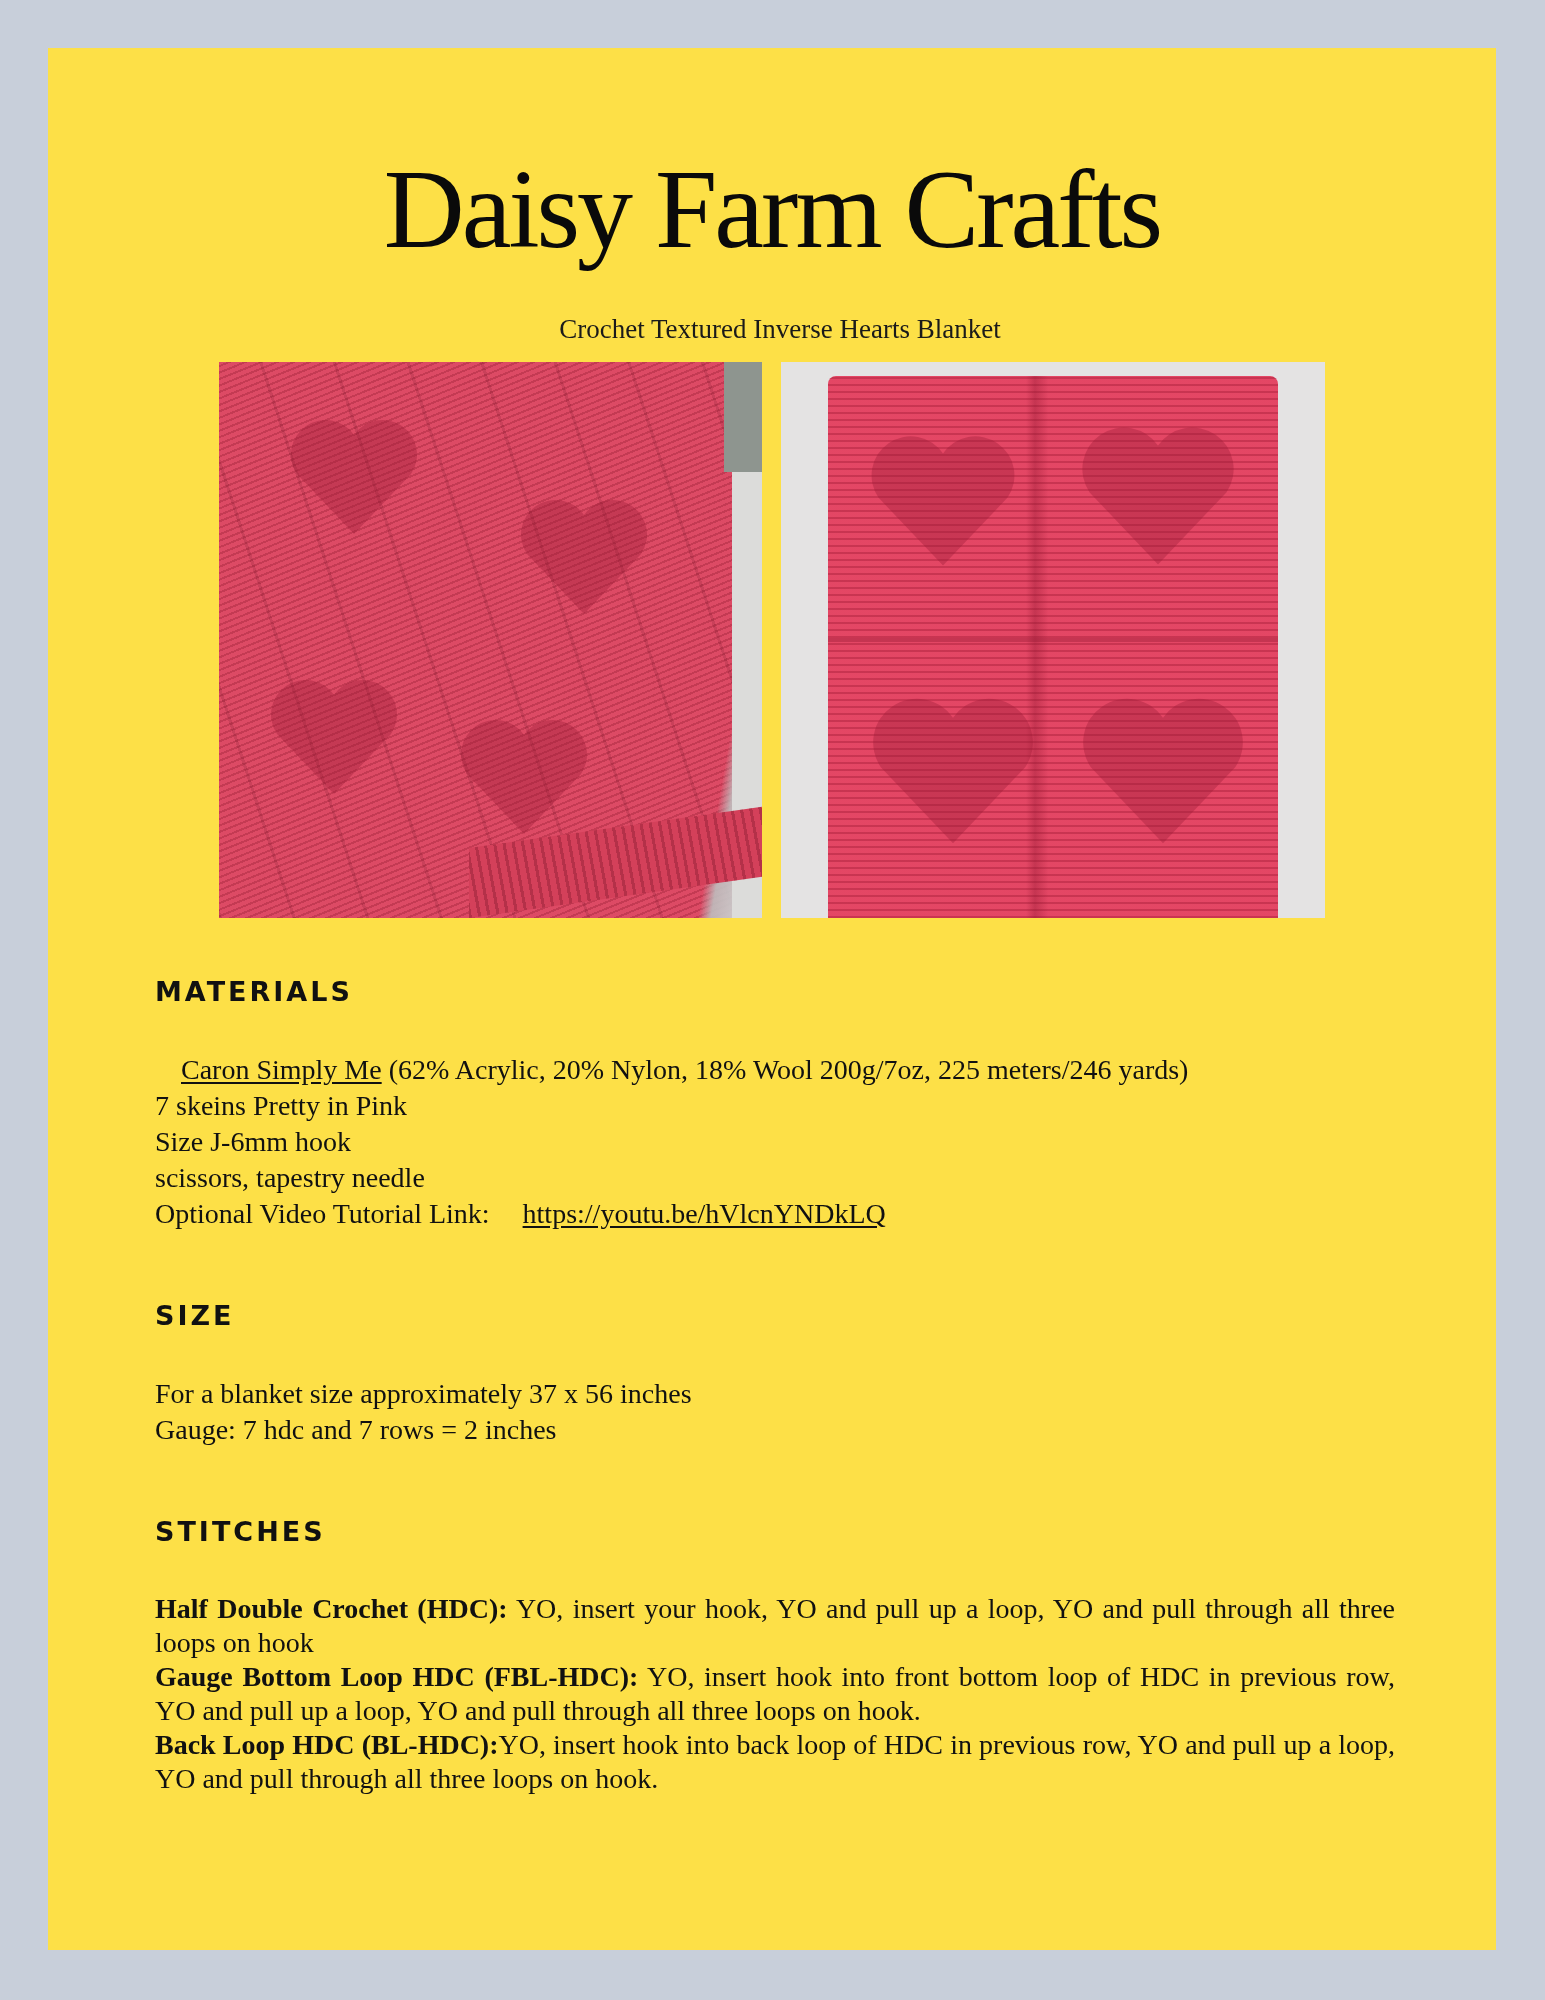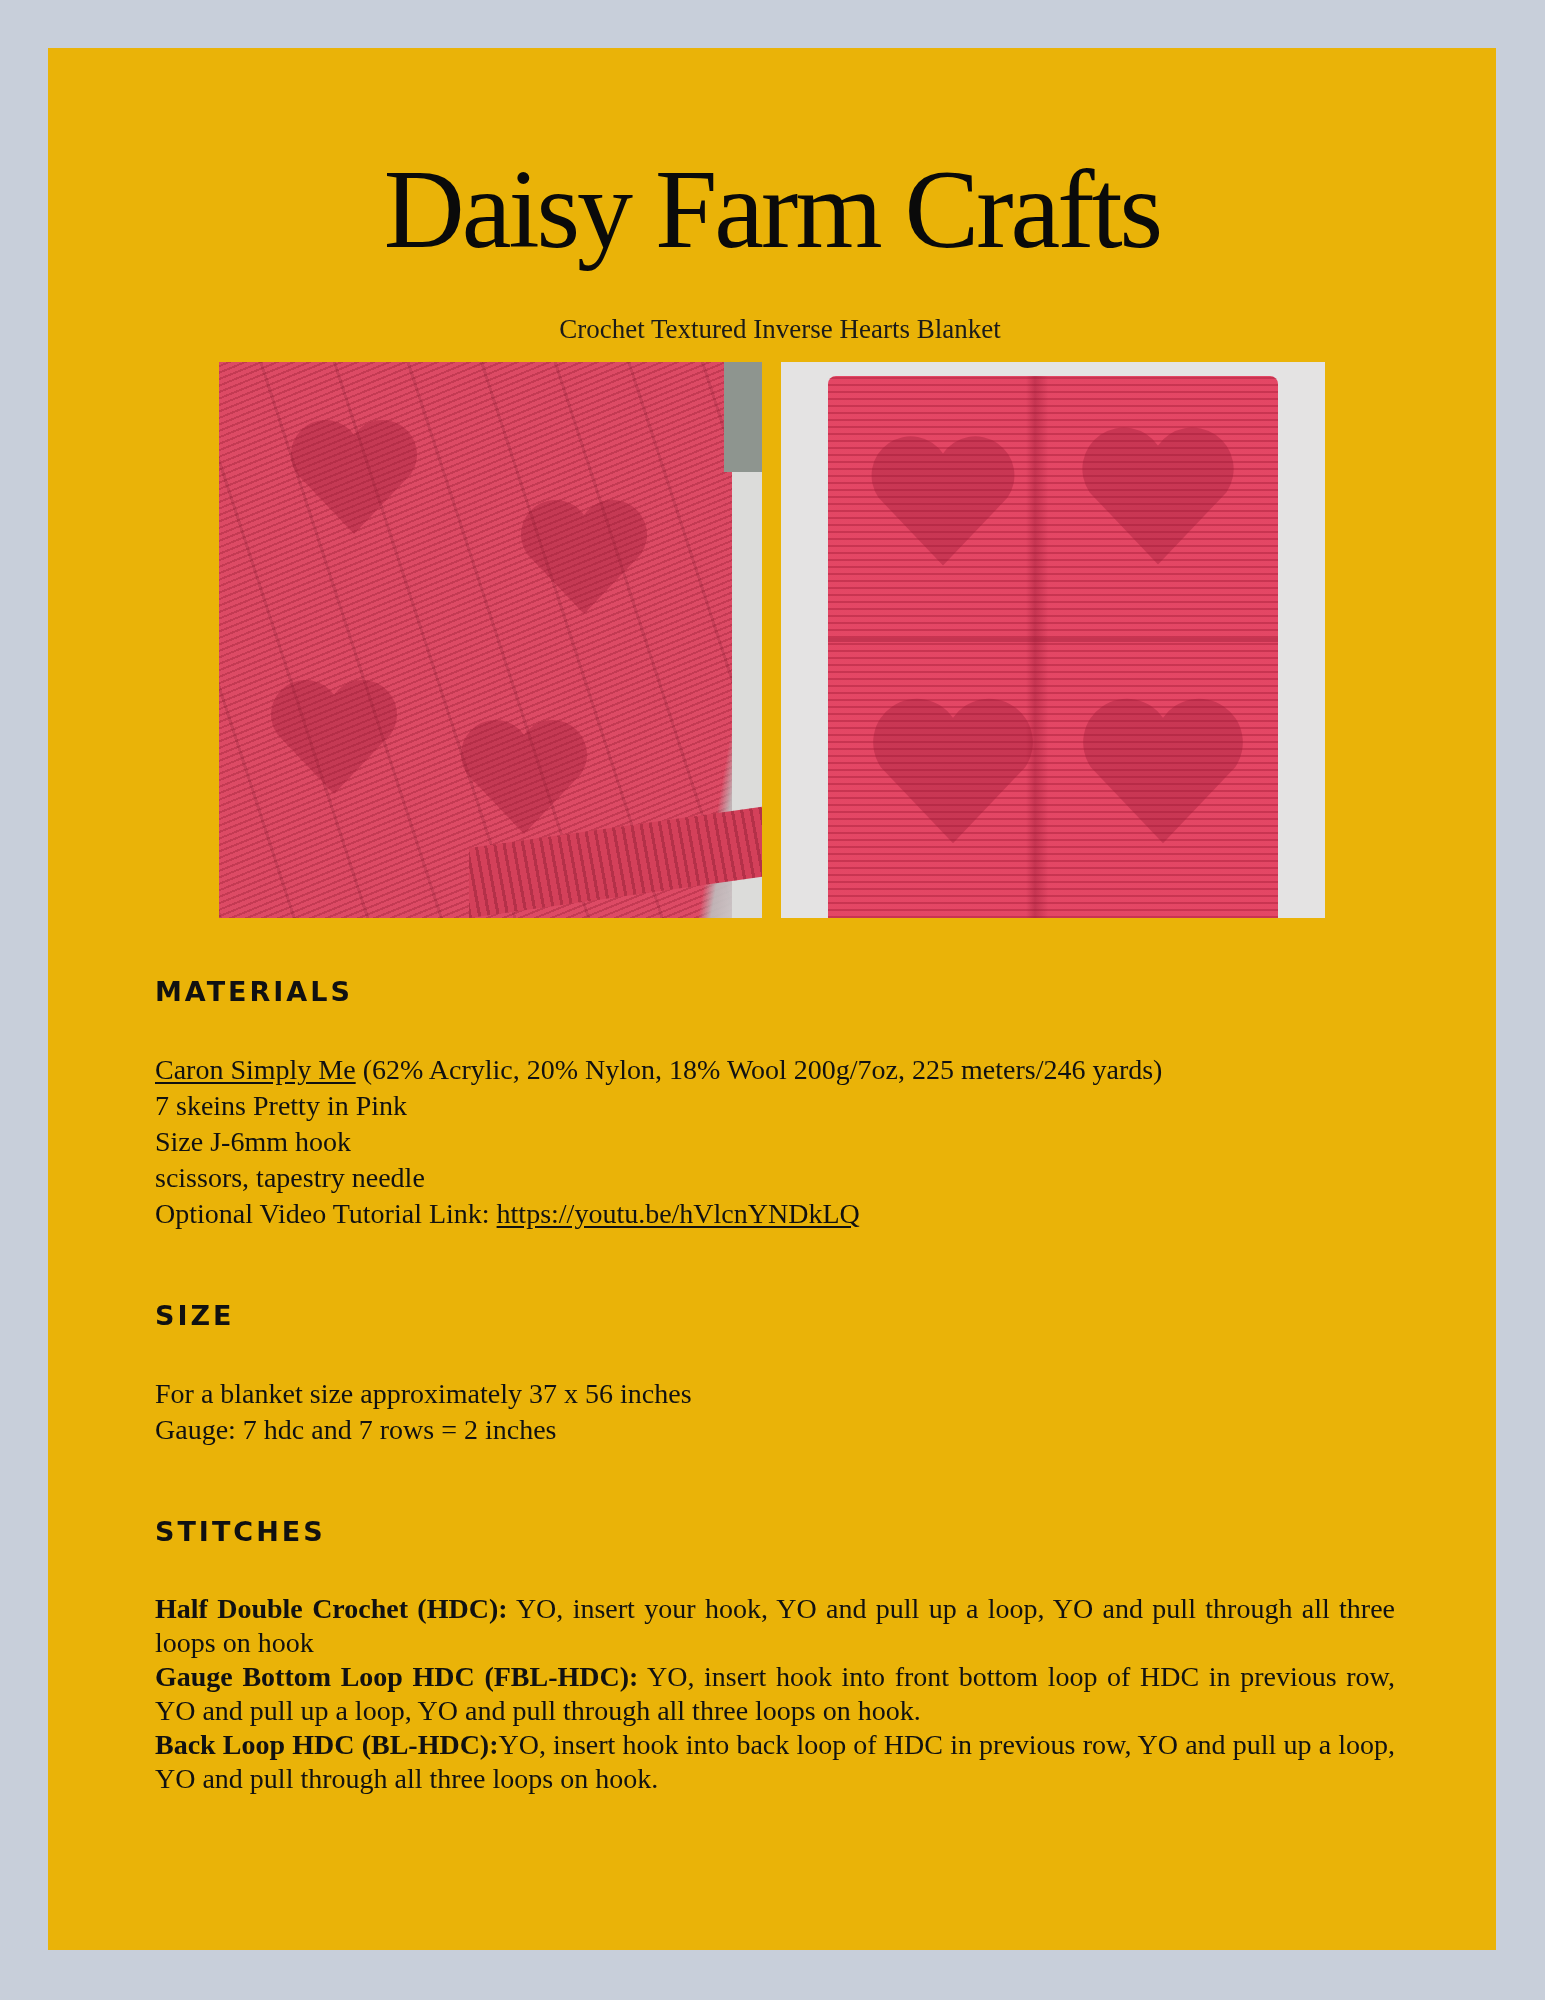--- a/index.html
+++ b/index.html
@@ -14,21 +14,21 @@
       overflow: hidden;
       font-family: "Liberation Serif", "DejaVu Serif", serif;
       color: #111;
     }
     .page {
       position: absolute;
       left: 48px;
       top: 48px;
       width: 1448px;
       height: 1902px;
-      background: #eab308;
+      background: #fde047;
     }
     .brand-title {
       position: absolute;
       left: 0;
       width: 100%;
       top: 105px;
       text-align: center;
       font-family: "Liberation Serif", "DejaVu Serif", serif;
       font-size: 112px;
       line-height: 1;
@@ -140,20 +140,21 @@
       color: #111;
     }
     .body-block .line {
       display: block;
       white-space: nowrap;
     }
     .link {
       color: #111;
       text-decoration: underline;
       text-underline-offset: 3px;
+      margin-left: 26px;
     }
     .stitch-entry {
       display: block;
       text-align: justify;
       text-align-last: left;
       width: 1240px;
     }
     .stitch-name {
       font-weight: bold;
     }

